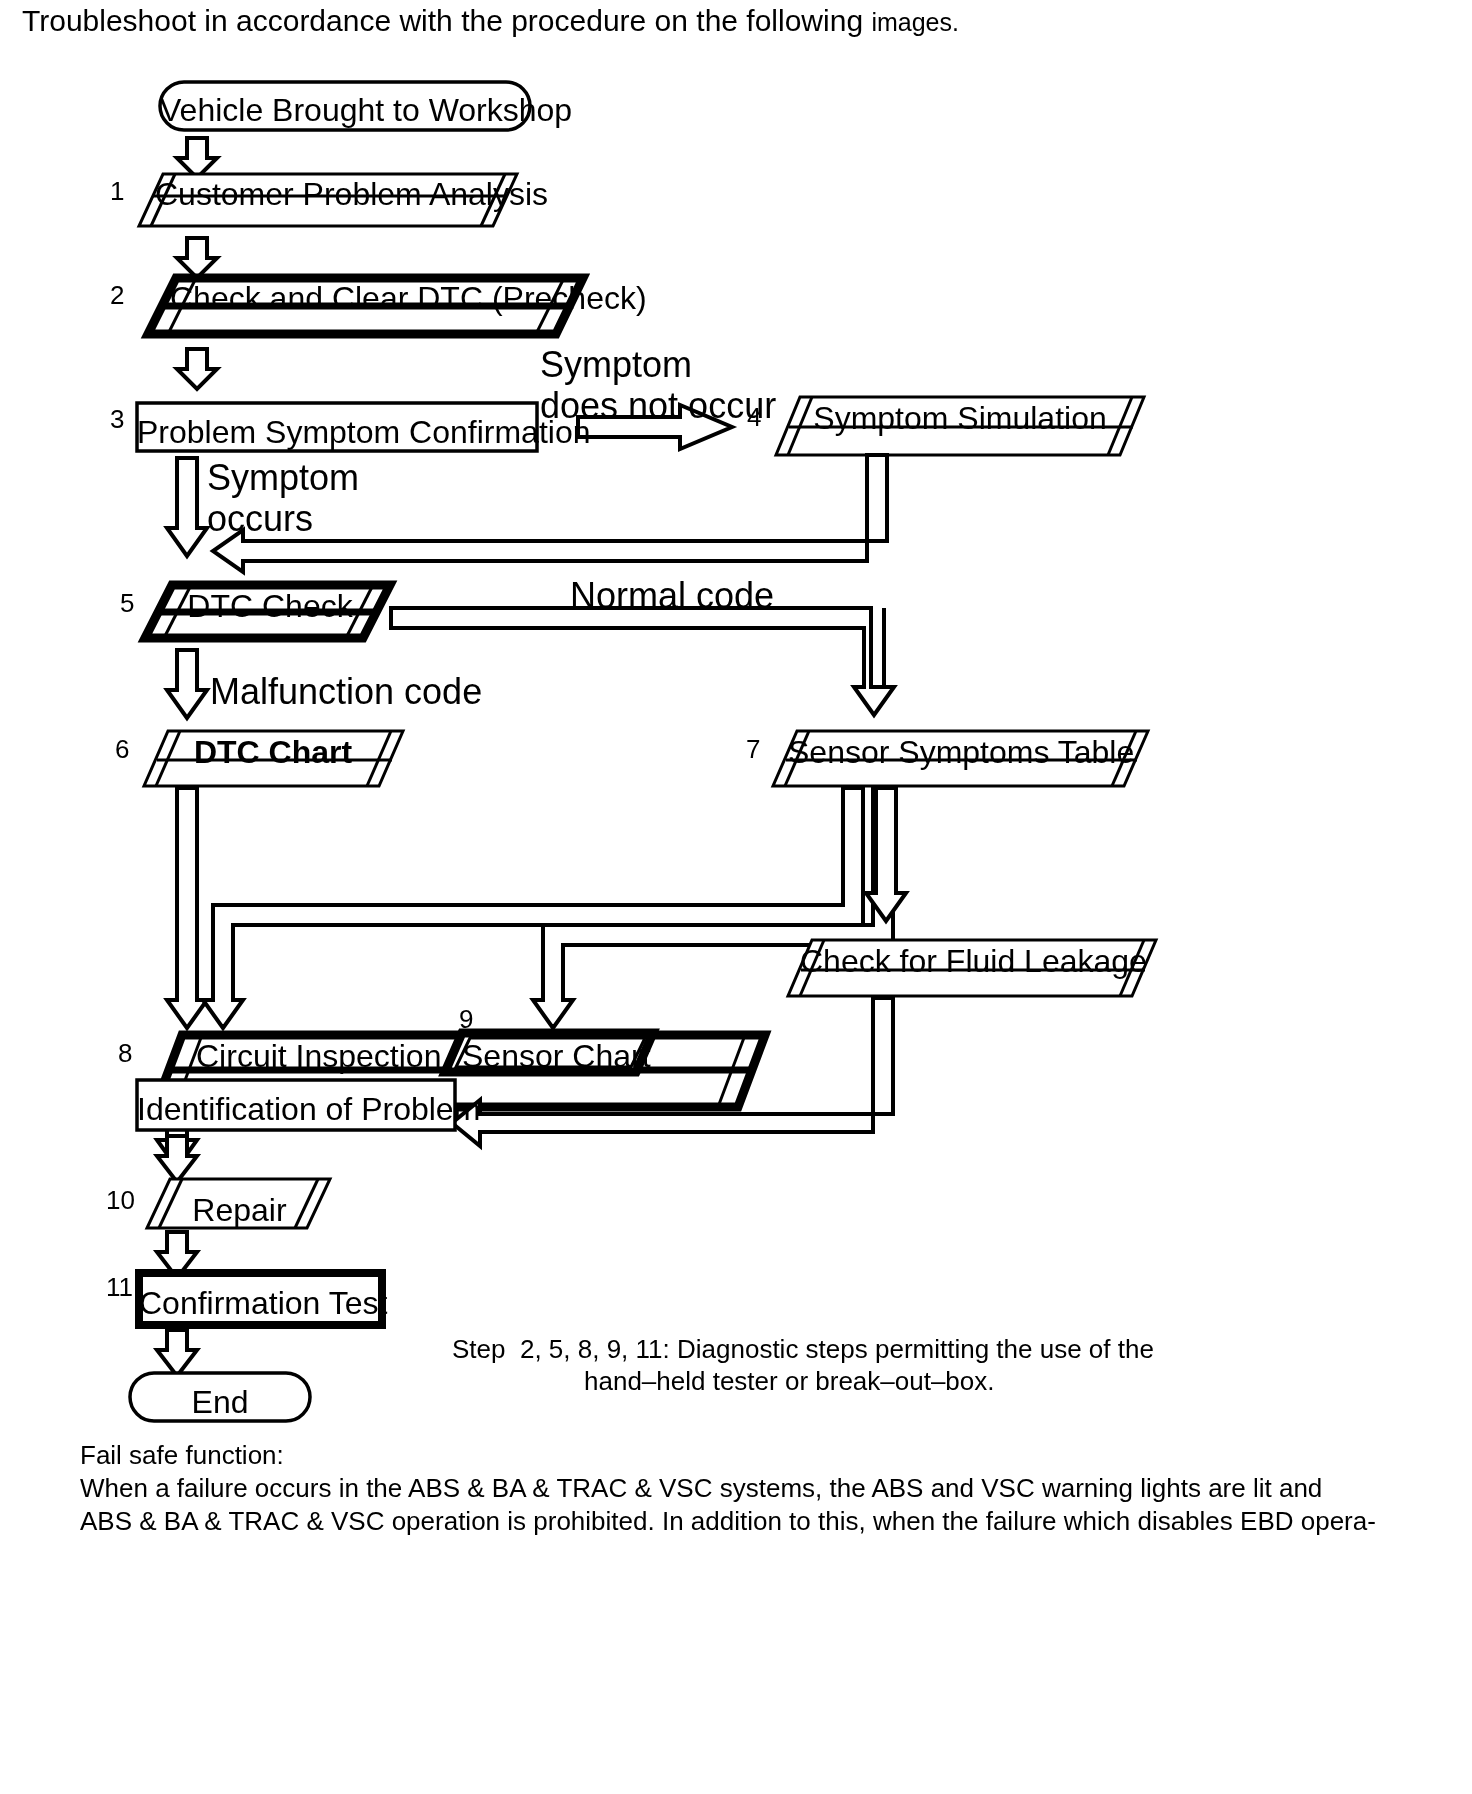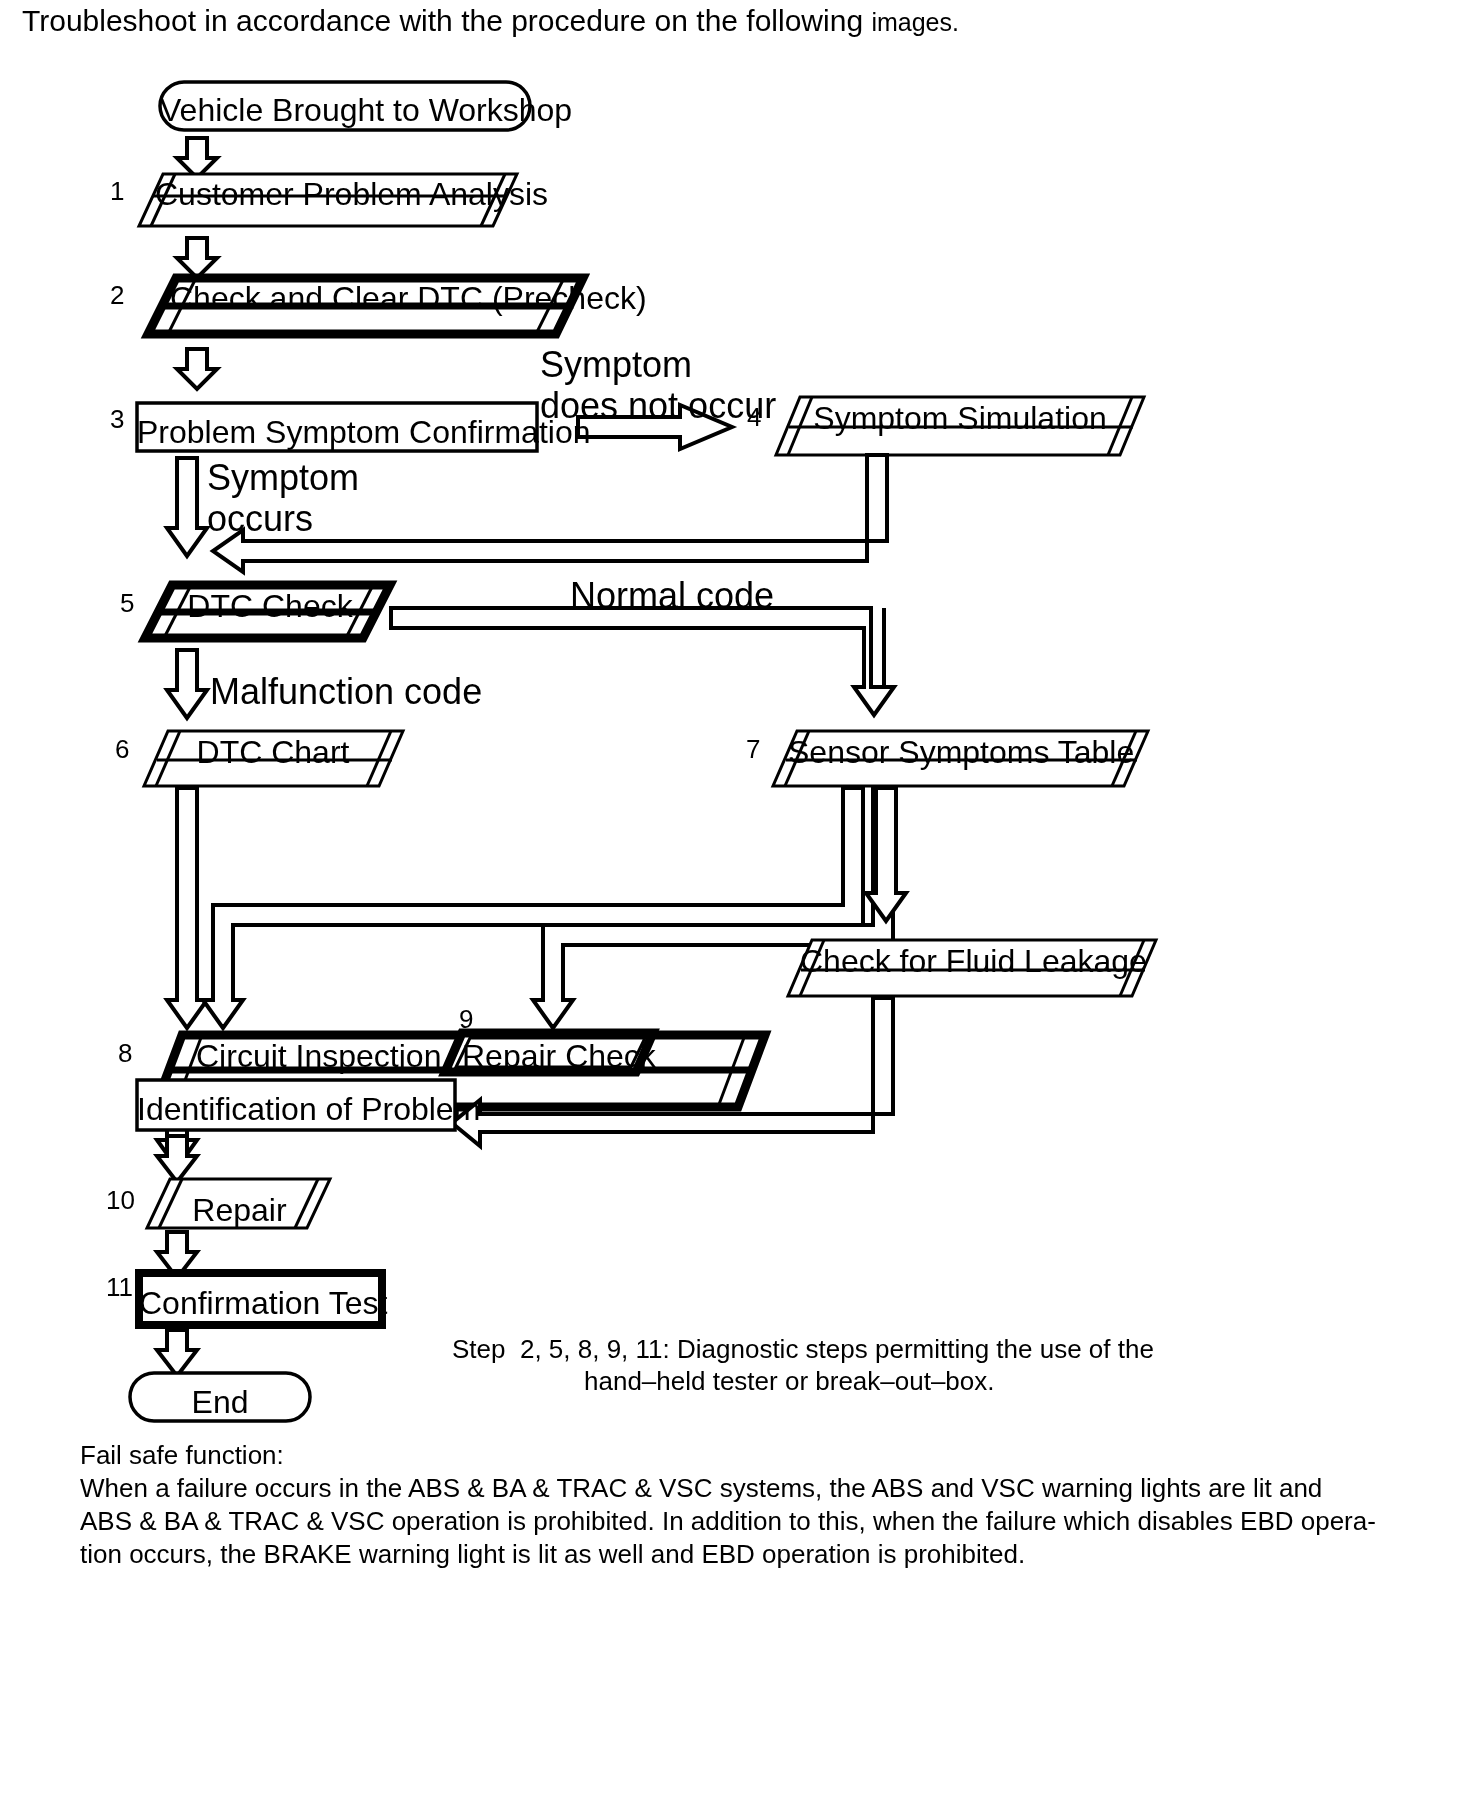--- a/index.html
+++ b/index.html
@@ -205,30 +205,30 @@
   <div class="step-num" style="left:110px; top:404px;">3</div>
   <div class="node-label" style="left:137px; top:414px; width:400px;">Problem Symptom Confirmation</div>
 
   <div class="step-num" style="left:747px; top:402px;">4</div>
   <div class="node-label" style="left:790px; top:400px; width:340px;">Symptom Simulation</div>
 
   <div class="step-num" style="left:120px; top:588px;">5</div>
   <div class="node-label" style="left:165px; top:588px; width:210px;">DTC Check</div>
 
   <div class="step-num" style="left:115px; top:734px;">6</div>
-  <div class="node-label" style="left:158px; top:734px; width:230px;">DTC Chart</div>
+  <div class="node-label" style="left:158px; top:734px; width:230px;font-weight:bold;">DTC Chart</div>
 
   <div class="step-num" style="left:746px; top:734px;">7</div>
   <div class="node-label" style="left:788px; top:734px; width:345px;">Sensor Symptoms Table</div>
 
   <div class="step-num" style="left:118px; top:1038px;">8</div>
   <div class="node-label" style="left:196px; top:1038px; width:228px;text-decoration:underline;">Circuit Inspection</div>
 
   <div class="step-num" style="left:459px; top:1004px;">9</div>
-  <div class="node-label" style="left:462px; top:1038px; width:184px;">Repair Check</div>
+  <div class="node-label" style="left:462px; top:1038px; width:184px;">Sensor Chart</div>
 
   <div class="node-label" style="left:800px; top:943px; width:345px;">Check for Fluid Leakage</div>
 
   <div class="node-label" style="left:137px; top:1091px; width:318px;">Identification of Problem</div>
 
   <div class="step-num" style="left:106px; top:1185px;">10</div>
   <div class="node-label" style="left:162px; top:1184px; width:155px;margin-top:8px;">Repair</div>
 
   <div class="step-num" style="left:106px; top:1272px;">11</div>
   <div class="node-label" style="left:139px; top:1285px; width:243px;text-align:center;">Confirmation Test</div>
@@ -242,15 +242,14 @@
   <div class="edge-label" style="left:570px; top:575px;">Normal code</div>
 
   <div class="edge-label" style="left:210px; top:671px;">Malfunction code</div>
 
   <div class="note" style="left:452px; top:1334px;">Step  2, 5, 8, 9, 11: Diagnostic steps permitting the use of the</div>
   <div class="note" style="left:584px; top:1366px;">hand–held tester or break–out–box.</div>
 
   <div class="note" style="left:80px; top:1440px;">Fail safe function:</div>
   <div class="note" style="left:80px; top:1473px;">When a failure occurs in the ABS &amp; BA &amp; TRAC &amp; VSC systems, the ABS and VSC warning lights are lit and</div>
   <div class="note" style="left:80px; top:1506px;">ABS &amp; BA &amp; TRAC &amp; VSC operation is prohibited. In addition to this, when the failure which disables EBD opera-</div>
-  <div class="note" style="left:80px; top:1539px;">tion occurs, the BRAKE warning light is lit as well and EBD operation is prohibited.</div>
 
 </div>
 
 </body></html>

